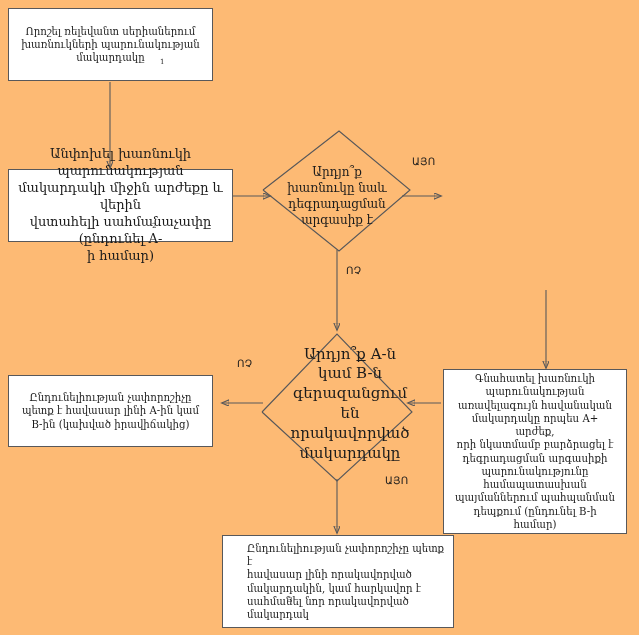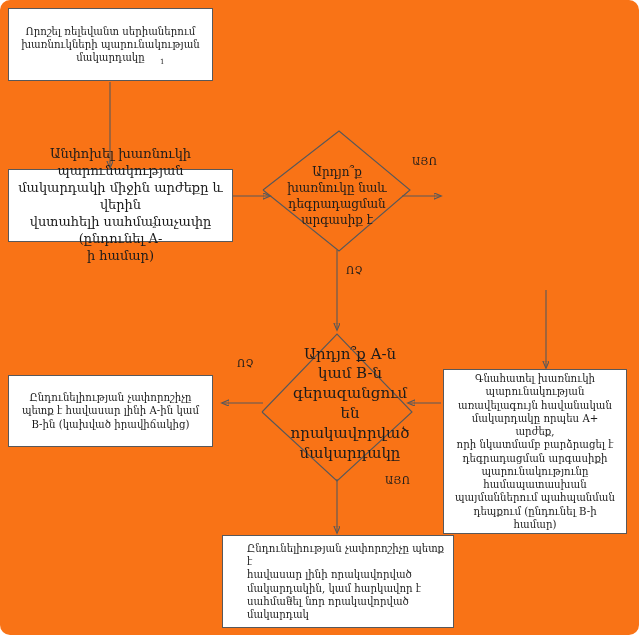--- a/index.html
+++ b/index.html
@@ -4,24 +4,23 @@
 <style>
   html, body {
     margin: 0;
     padding: 0;
     background: #ffffff;
   }
   #canvas {
     position: relative;
     width: 639px;
     height: 635px;
-    background: #f97316;
+    background: #fdba74;
     font-family: "DejaVu Serif", "Liberation Serif", serif;
     overflow: hidden;
-    border-radius: 10px;
   }
   .node {
     position: absolute;
     box-sizing: border-box;
     border: 1px solid #58585a;
     background: #ffffff;
     display: flex;
     align-items: center;
     justify-content: center;
     text-align: center;
@@ -43,20 +42,21 @@
     text-align: center;
     color: #1b1b1b;
     line-height: 1.32;
     white-space: pre-line;
   }
   .edge-label {
     position: absolute;
     color: #1b1b1b;
     white-space: nowrap;
     letter-spacing: 0.3px;
+    font-family: Liberation Serif, serif;
   }
   svg.wires {
     position: absolute;
     left: 0;
     top: 0;
     width: 639px;
     height: 635px;
     pointer-events: none;
   }
   svg.wires line, svg.wires path, svg.wires polyline {

